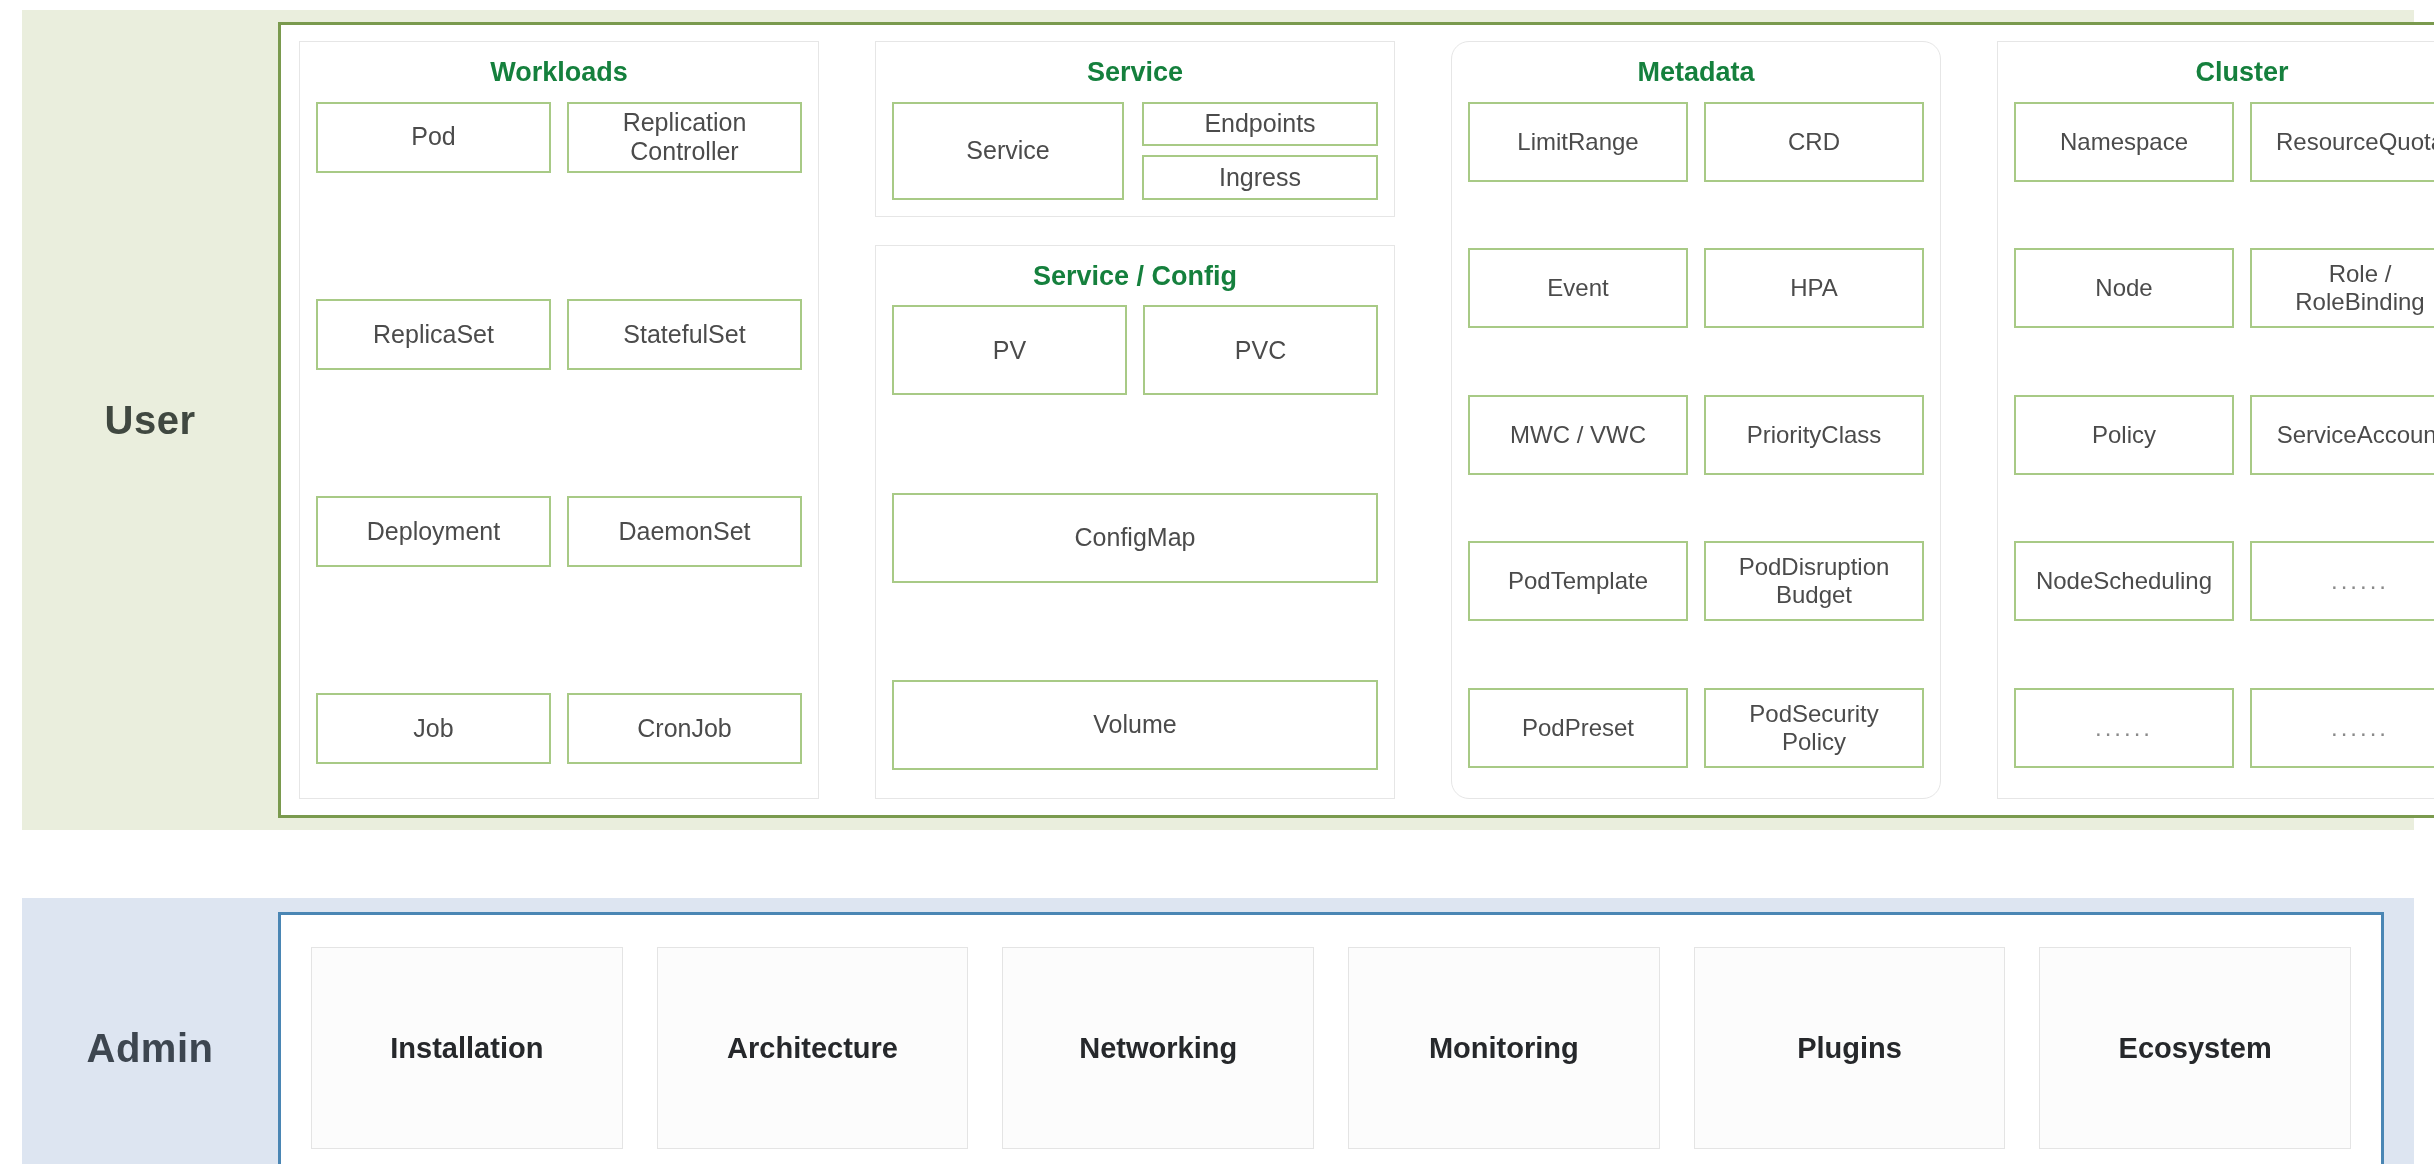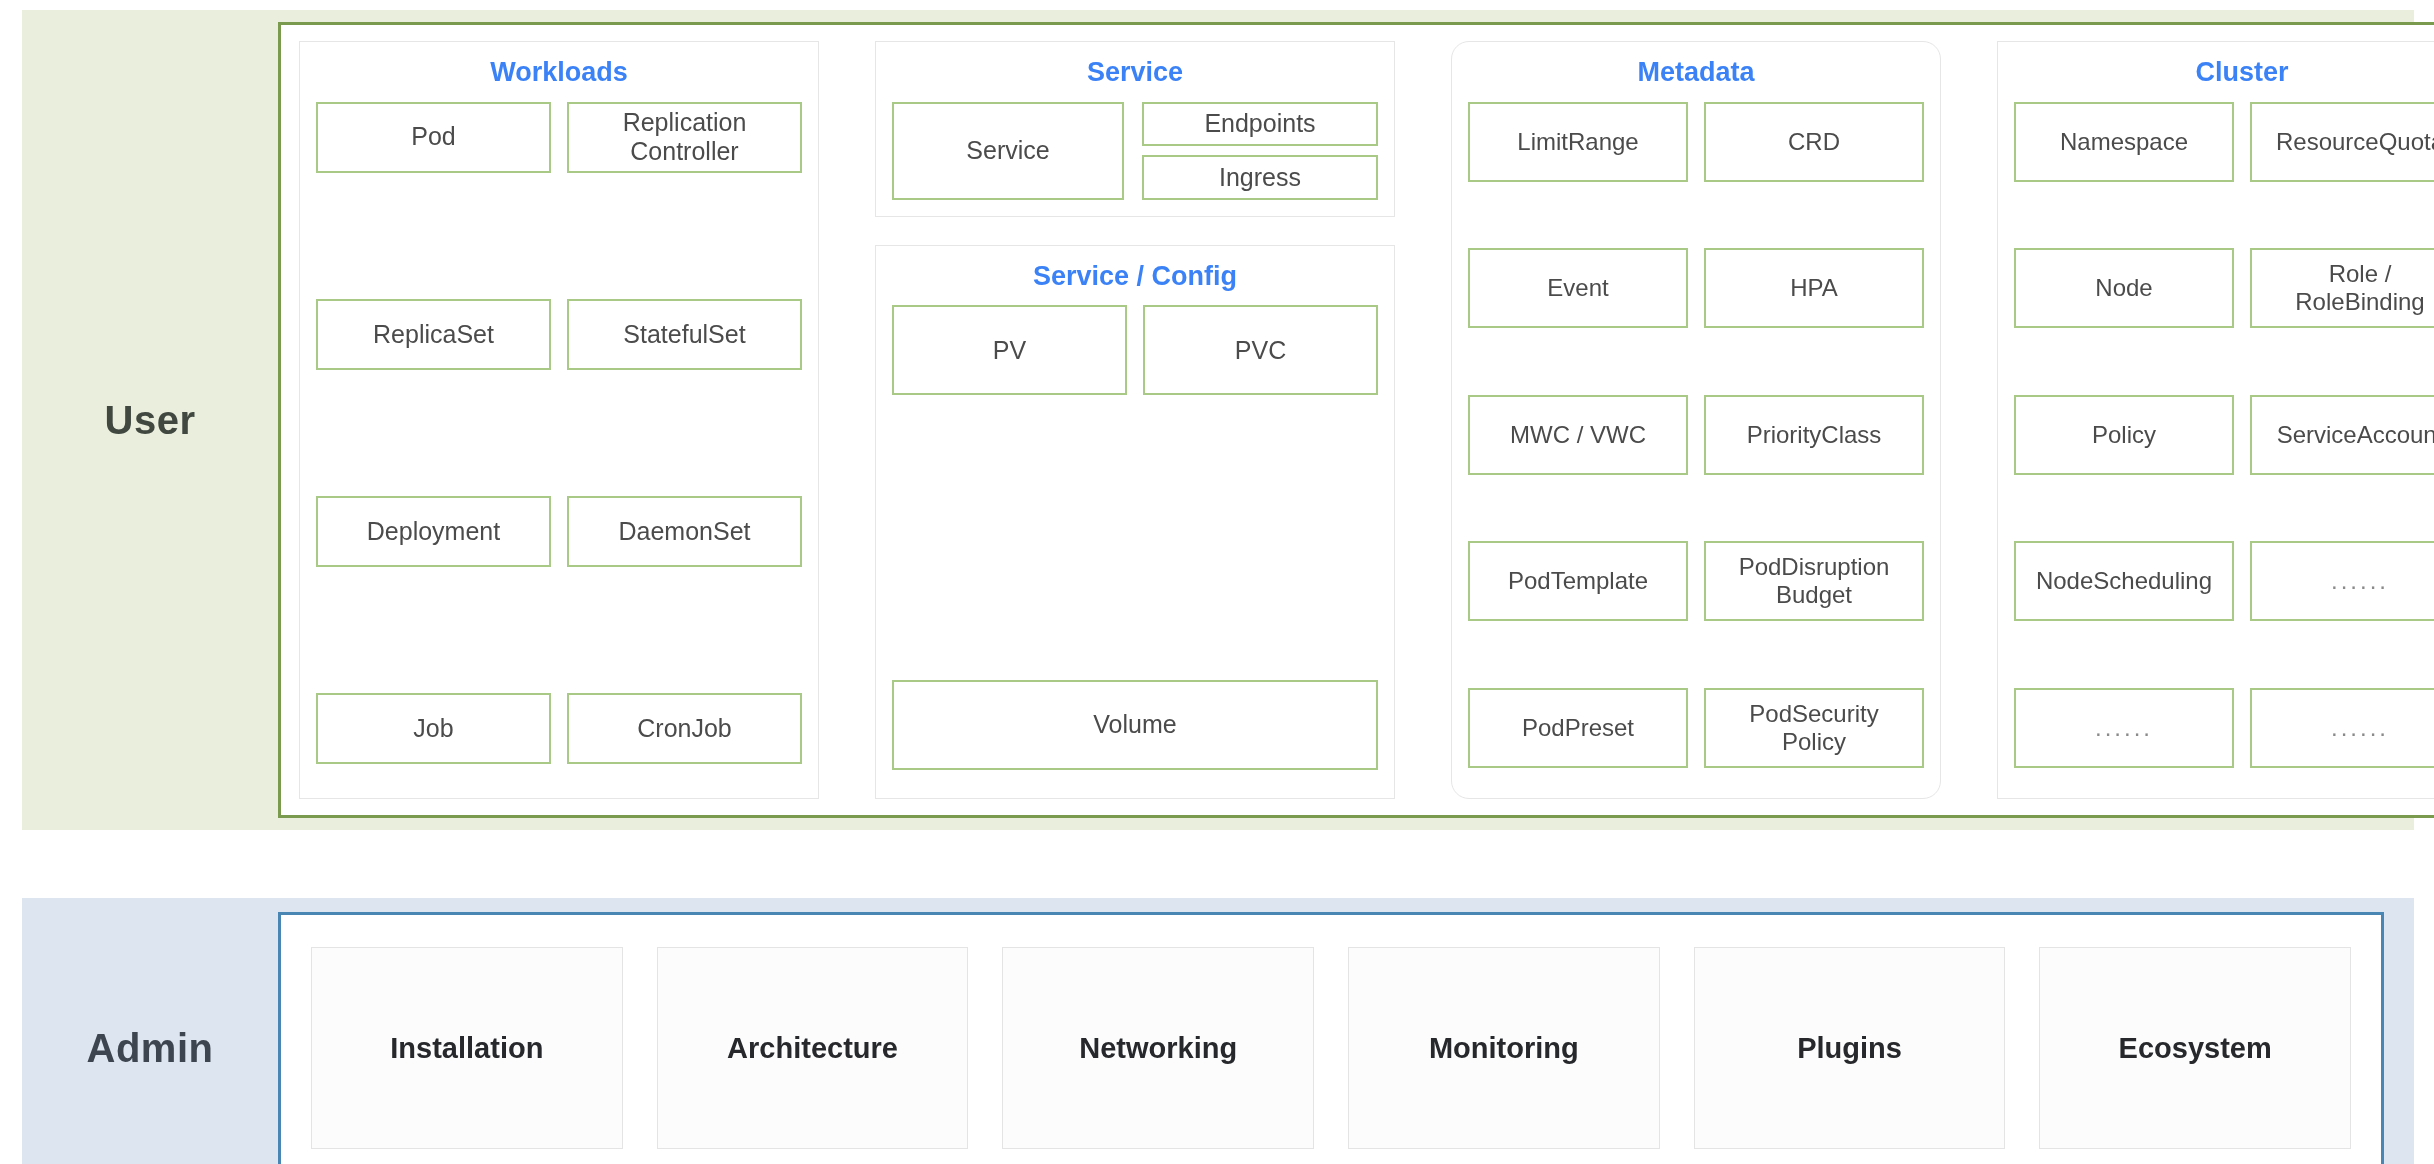--- a/index.html
+++ b/index.html
@@ -44,21 +44,21 @@
 
   
   .group{
     background:#ffffff;
     border:1px solid #e6e6e6;
     box-sizing:border-box;
     display:flex;flex-direction:column;
     padding:14px 16px 16px 16px;
   }
   .group-title{
-    text-align:center;font-size:27px;font-weight:bold;color:#3b82f6;
+    text-align:center;font-size:27px;font-weight:bold;color:#15803d;
     margin:2px 0 14px 0;line-height:1.1;
   }
 
   .rows{display:flex;flex-direction:column;flex:1 1 auto;}
   .row{display:flex;gap:16px;}
 
   
   .box{
     flex:1 1 0;
     border:2px solid #a8ca86;
@@ -168,20 +168,21 @@
         </div>
 
         <div class="group group-storage">
           <div class="group-title">Service / Config</div>
           <div class="rows">
             <div class="row">
               <div class="box">PV</div>
               <div class="box">PVC</div>
             </div>
             <div class="row">
+              <div class="box">ConfigMap</div>
             </div>
             <div class="row">
               <div class="box">Volume</div>
             </div>
           </div>
         </div>
       </div>
 
       <div class="col col-metadata">
         <div class="group">

